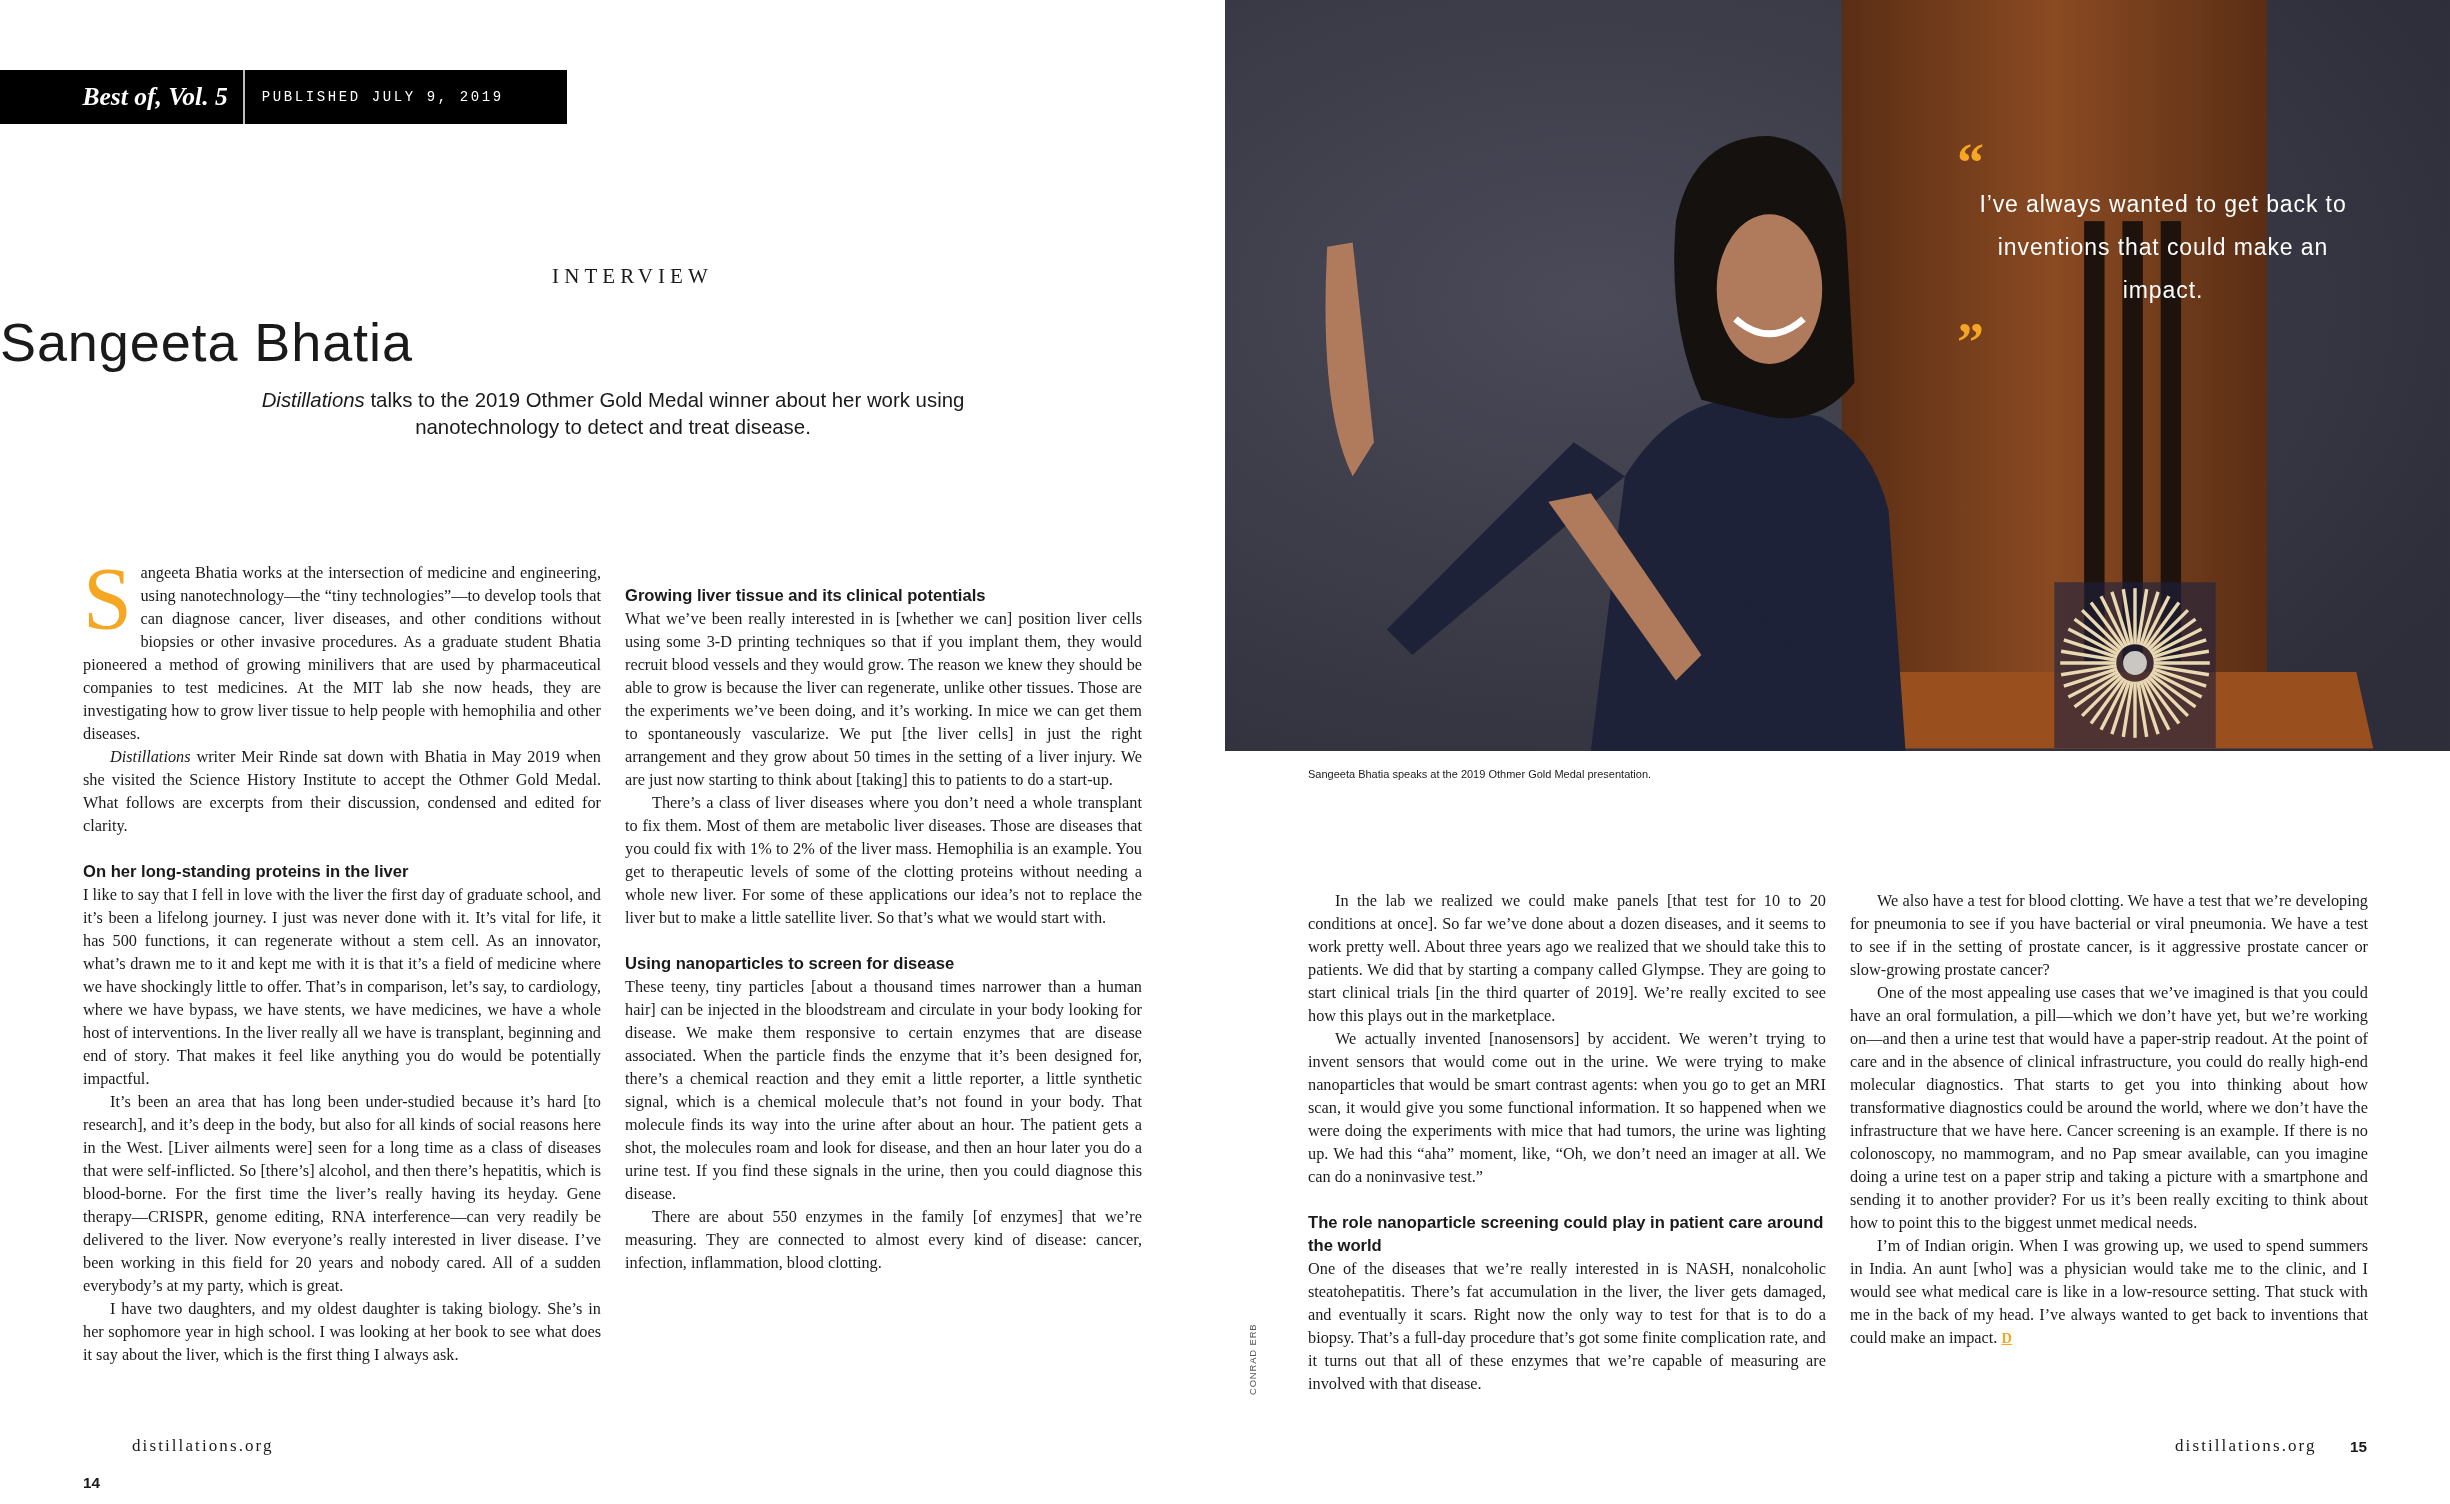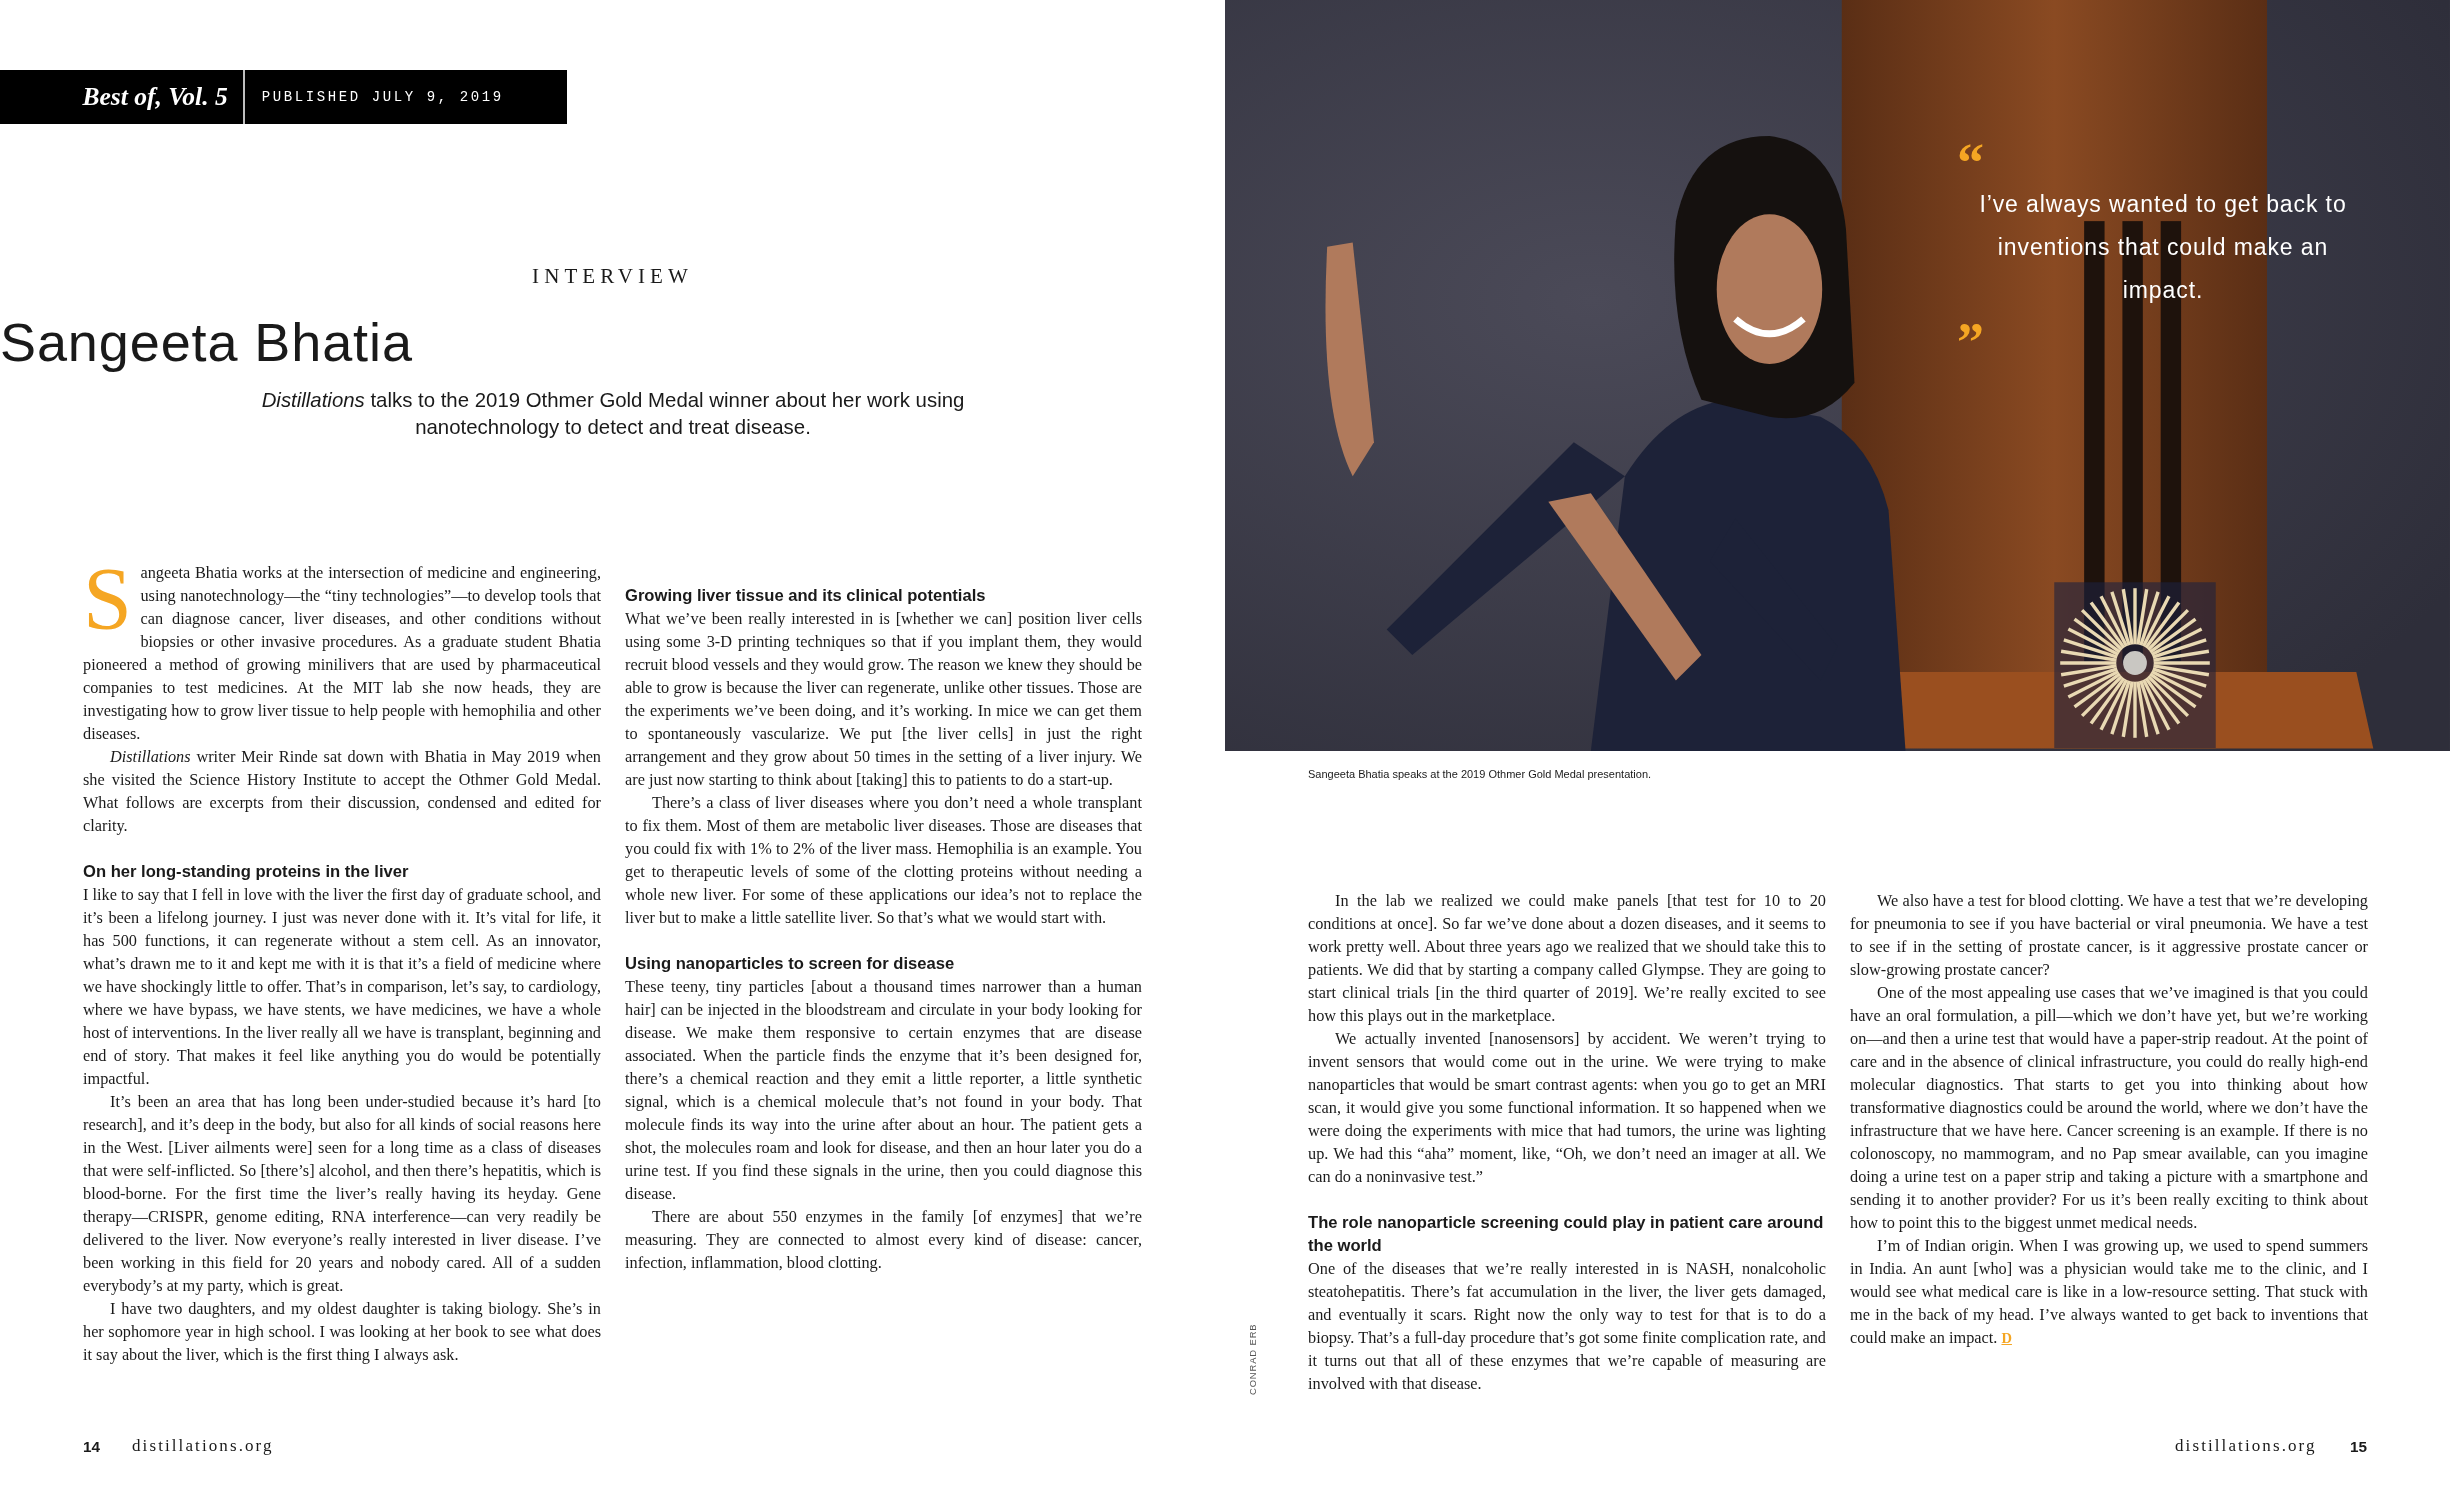--- a/index.html
+++ b/index.html
@@ -5,21 +5,21 @@
   html, body { margin: 0; padding: 0; background: #ffffff; }
   body { width: 2450px; height: 1505px; position: relative; overflow: hidden; color: #1a1a1a; }
 
   
   .badge { position: absolute; left: 0; top: 70px; width: 567px; height: 54px; background: #000; display: flex; align-items: center; }
   .badge .vol { width: 243px; text-align: right; padding-right: 15.3px; box-sizing: border-box; color: #fff; font-family: "Liberation Serif", serif; font-style: italic; font-weight: bold; font-size: 25.5px; }
   .badge .sep { width: 1.7px; height: 54px; background: #bfbfbf; }
   .badge .pub { padding-left: 17px; color: #fff; font-family: Liberation Mono, monospace; font-size: 14px; letter-spacing: 2.6px; }
 
   
-  .kicker { position: absolute; left: 0; width: 1225px; top: 264px; text-align: center; font-family: "Liberation Serif", serif; font-size: 21px; letter-spacing: 5.1px; }
+  .kicker { position: absolute; left: 0; width: 1225px; top: 264px; text-align: center; font-family: "Liberation Serif", serif; font-size: 21px; letter-spacing: 5.1px; padding-left: 20px; }
   .title { position: absolute; left: 0; width: 1225px; top: 311px; text-align: left; font-family: "Liberation Sans", sans-serif; font-size: 54px; font-weight: normal; letter-spacing: 0.9px; }
   .dek { position: absolute; left: 247px; width: 732px; top: 387px; text-align: center; font-family: "Liberation Sans", sans-serif; font-size: 20.4px; line-height: 27px; }
   .dek em { font-style: italic; }
 
   
   .col { position: absolute; font-family: "Liberation Serif", serif; font-size: 16.3px; line-height: 23px; text-align: justify; hyphens: auto; }
   .col p { margin: 0; text-indent: 27px; }
   .col p.noindent { text-indent: 0; }
   .col h3 { font-family: "Liberation Sans", sans-serif; font-weight: bold; font-size: 16.6px; line-height: 23px; margin: 23px 0 0 0; text-align: left; }
   .col1 { left: 83px; top: 561px; width: 518px; }
@@ -166,17 +166,17 @@
   <h3>The role nanoparticle screening could play in patient care around the world</h3>
   <p class="noindent">One of the diseases that we’re really interested in is NASH, nonalcoholic steatohepatitis. There’s fat accumulation in the liver, the liver gets damaged, and eventually it scars. Right now the only way to test for that is to do a biopsy. That’s a full-day procedure that’s got some finite complication rate, and it turns out that all of these enzymes that we’re capable of measuring are involved with that disease.</p>
 </div>
 
 <div class="col col4">
   <p>We also have a test for blood clotting. We have a test that we’re developing for pneumonia to see if you have bacterial or viral pneumonia. We have a test to see if in the setting of prostate cancer, is it aggressive prostate cancer or slow-growing prostate cancer?</p>
   <p>One of the most appealing use cases that we’ve imagined is that you could have an oral formulation, a pill—which we don’t have yet, but we’re working on—and then a urine test that would have a paper-strip readout. At the point of care and in the absence of clinical infrastructure, you could do really high-end molecular diagnostics. That starts to get you into thinking about how transformative diagnostics could be around the world, where we don’t have the infrastructure that we have here. Cancer screening is an example. If there is no colonoscopy, no mammogram, and no Pap smear available, can you imagine doing a urine test on a paper strip and taking a picture with a smartphone and sending it to another provider? For us it’s been really exciting to think about how to point this to the biggest unmet medical needs.</p>
   <p><span>I’m of Indian origin. When I was growing up, we used to spend summers in India. An aunt [who] was a physician would take me to the clinic, and I would see what medical care is like in a low-resource setting. That stuck with me in the back of my head. I’ve always wanted to get back to inventions that could make an impact.</span> <span class="endmark">D</span></p>
 </div>
 
-<div class="folio" style="left:83px;">14</div>
+<div class="folio" style="left:83px;margin-top:36px;">14</div>
 <div class="site" style="left:132px;">distillations.org</div>
 <div class="site" style="left:2175px;">distillations.org</div>
 <div class="folio" style="left:2350px;">15</div>
 
 
 </body></html>

